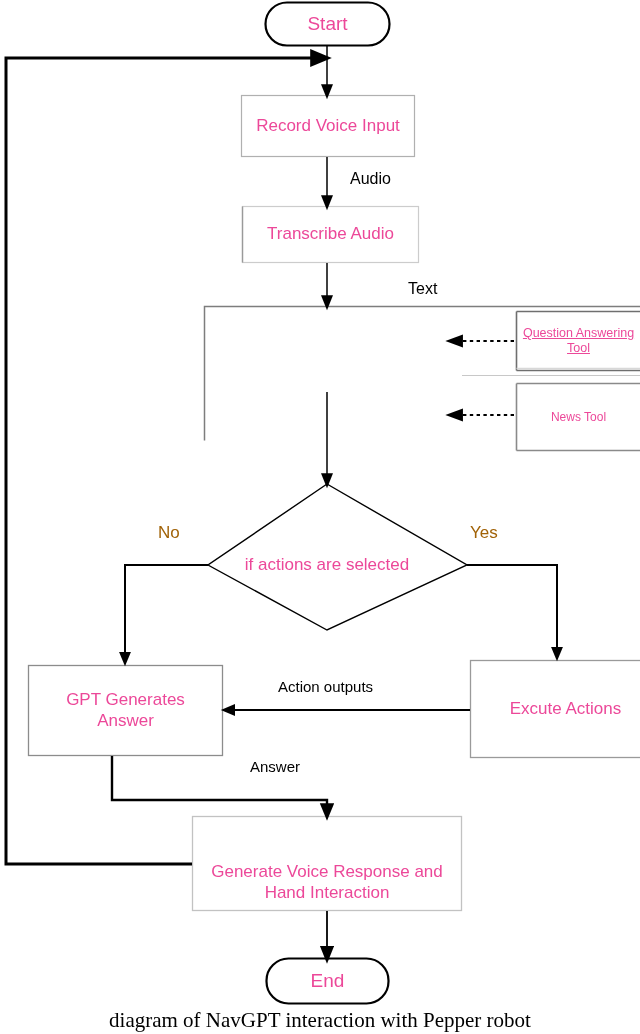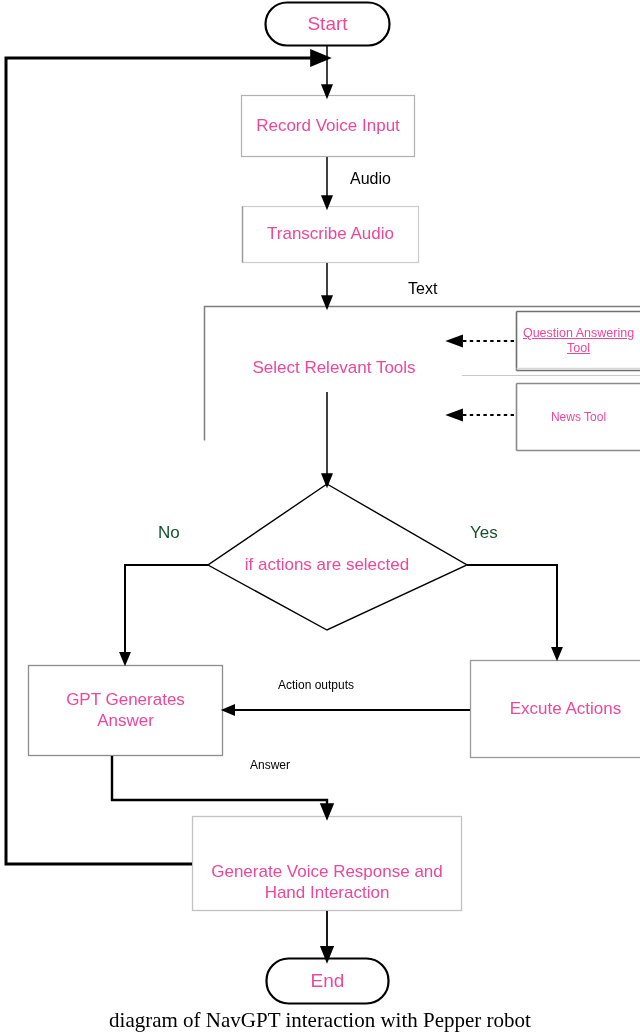--- a/index.html
+++ b/index.html
@@ -36,25 +36,25 @@
     pointer-events: none;
     white-space: pre-line;
   }
   .terminator-label { font-size: 19px; }
   .process-label    { font-size: 17px; }
   .decision-label   { font-size: 17px; }
   .tool-label       { font-size: 12.5px; }
   .edge-label {
     position: absolute;
     color: #000000;
-    font-size: 12px;
+    font-size: 15px;
     white-space: nowrap;
   }
   .edge-label.bold { font-weight: normal; font-size: 16px; }
-  .branch-label { position: absolute; color:#14532d; font-size: 17px; }
+  .branch-label { position: absolute; color:#a16207; font-size: 17px; }
   .caption-clip {
     position: absolute;
     left: 0;
     top: 1012px;
     width: 640px;
     height: 22px;
     overflow: hidden;
   }
   .caption-text {
     position: absolute;
@@ -134,21 +134,20 @@
 
     <path d="M192,864 L6,864 L6,58 L321,58" fill="none" stroke="#000000" stroke-width="3" marker-end="url(#arrow-thick)"></path>
   </svg>
 
   <div class="node-label terminator-label" style="left:265px; top:2px; width:125px; height:44px;">Start</div>
 
   <div class="node-label process-label" style="left:241px; top:95px; width:174px; height:62px;">Record Voice Input</div>
 
   <div class="node-label process-label" style="left:242px; top:206px; width:177px; height:57px;">Transcribe Audio</div>
 
-  <div class="node-label process-label" style="left:205px; top:355px; width:258px; height:26px;">Select Relevant Tools</div>
 
   <div class="node-label decision-label" style="left:216px; top:552px; width:222px; height:26px;">if actions are selected</div>
 
   <div class="node-label process-label" style="left:29px; top:666px; width:193px; height:89px;">GPT Generates
 Answer</div>
 
   <div class="node-label process-label" style="left:471px; top:661px; width:189px; height:96px;">Excute Actions</div>
 
   <div class="node-label process-label" style="left:193px; top:836px; width:268px; height:93px;">Generate Voice Response and
 Hand Interaction</div>

